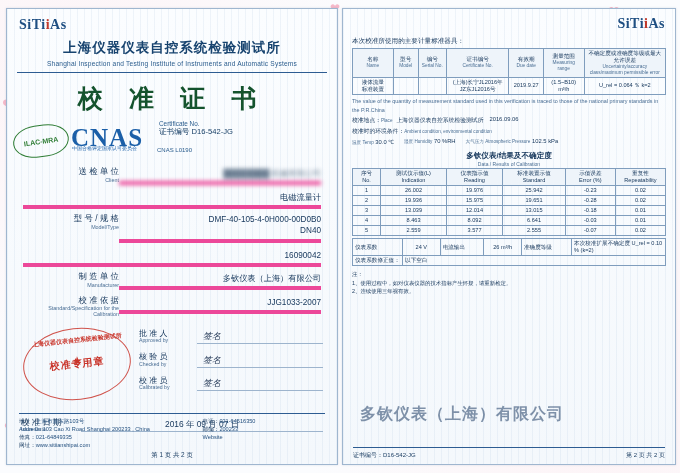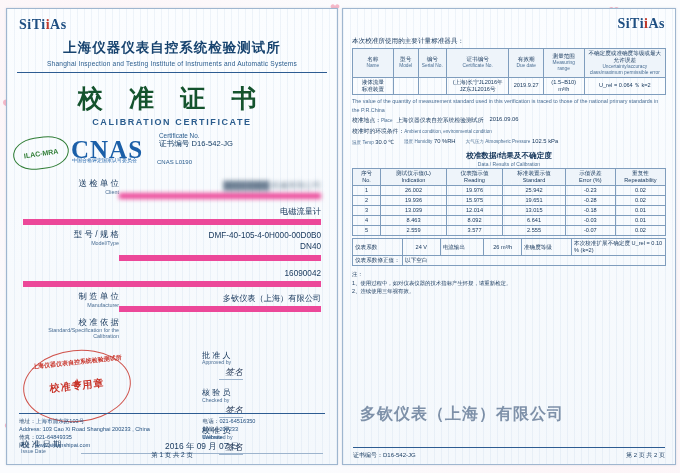--- a/index.html
+++ b/index.html
@@ -80,30 +80,30 @@
   .cnas-l{
     position:absolute;left:150px;top:30px;font-size:6px;color:#2a5c8d;
   }
   
   .fields{margin:6px 16px 0 16px;font-size:8px;color:#14355a;}
   .frow{display:flex;align-items:flex-start;margin-bottom:5.5px;text-align:right;}
   .fl{width:96px;flex:none;line-height:1.15;}
   .fl .cn{font-size:8.4px;color:#14355a;display:block;}
   .fl .en{font-size:5.4px;color:#4a6e94;display:block;}
   .fv{
-    flex:1;border-bottom:6px solid #ec4899;min-height:13px;
+    flex:1;border-bottom:4px solid #ec4899;min-height:13px;
     font-size:8.2px;color:#14355a;padding:0 0 1px 4px;line-height:13px;
   }
   .fv.two{line-height:11px;min-height:24px;}
   .blurred{
     filter:blur(2.2px);color:#6c7f93;
   }
   
   .sigs{position:relative;margin:12px 14px 0 14px;height:84px;font-size:7.6px;color:#14355a;}
-  .sigrow{display:flex;align-items:center;margin-bottom:9px;padding-left:118px;flex-direction:column;}
+  .sigrow{display:flex;align-items:flex-end;margin-bottom:9px;padding-left:118px;}
   .sigrow .lbl{width:58px;flex:none;line-height:1.1;}
   .sigrow .lbl .cn{display:block;font-size:8px;}
   .sigrow .lbl .en{display:block;font-size:5.2px;color:#4a6e94;}
   .sigrow .hand{
     flex:1;border-bottom:1px solid #9db4cd;height:13px;
     font-family:"Liberation Serif", serif;font-size:9px;color:#2b3f5c;
     font-style:italic;padding-left:6px;
   }
   .stamp{
     position:absolute;left:2px;top:-2px;width:108px;height:72px;
@@ -198,21 +198,20 @@
       <div class="l-head">
         <div class="logo">
           <span>SiTi</span><span class="red">i</span><span>As</span>
         </div>
         <div class="l-title-cn">上海仪器仪表自控系统检验测试所</div>
         <div class="l-title-en">Shanghai Inspection and Testing Institute of Instruments and Automatic Systems</div>
       </div>
       <div class="l-rule"></div>
 
       <div class="cert-cn">校 准 证 书</div>
-      <div class="cert-en">CALIBRATION CERTIFICATE</div>
 
       <div class="cnas-row">
         <div class="cnas-badge">
           <div class="cnas-mark">
               <span>ILAC-MRA</span>
             </div>
           <div class="cn">CNAS</div>
           <div class="sub">中国合格评定国家认可委员会</div>
         </div>
         <div class="certno">
@@ -258,20 +257,21 @@
             <span class="en">Manufacturer</span>
           </div>
           <div class="fv">多钦仪表（上海）有限公司</div>
         </div>
 
         <div class="frow">
           <div class="fl">
             <span class="cn">校 准 依 据</span>
             <span class="en">Standard/Specification for the Calibration</span>
           </div>
+          <div class="fv">JJG1033-2007</div>
         </div>
 
       </div>
 
       <div class="sigs">
         <div class="stamp">
           <div class="ring"></div>
           <div class="txt-top">上海仪器仪表自控系统检验测试所</div>
           <div class="star">★</div>
           <div class="txt-mid">校准专用章</div>
@@ -420,21 +420,21 @@
           </span>
           <span>
             <i>湿度 Humidity</i>&nbsp;<span>70 %RH</span>
           </span>
           <span>
             <i>大气压力 Atmospheric Pressure</i>&nbsp;<span>102.5 kPa</span>
           </span>
         </div>
 
         <div class="tbl-title">
-          <span>校准数据/结果及不确定度</span>
+          <span>多钦仪表/结果及不确定度</span>
           <span class="en">Data / Results of Calibration</span>
         </div>
 
         <table class="grid">
           <thead>
             <tr>
               <th style="width:9%;white-space:pre-line">序号
 No.</th>
               <th style="width:21%;white-space:pre-line">测试仪示值(L)
 Indication</th>

